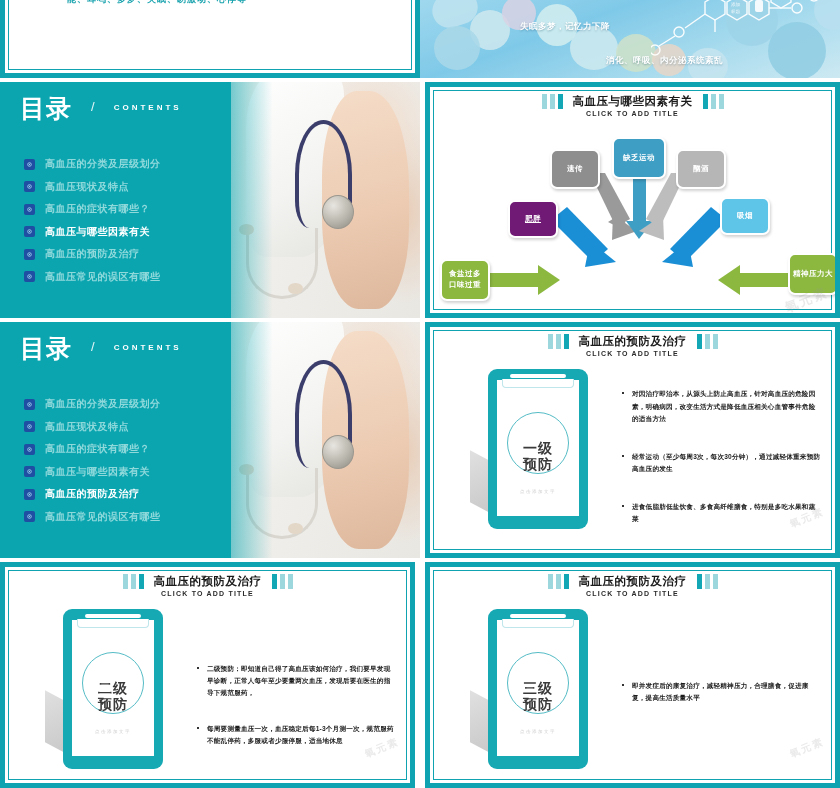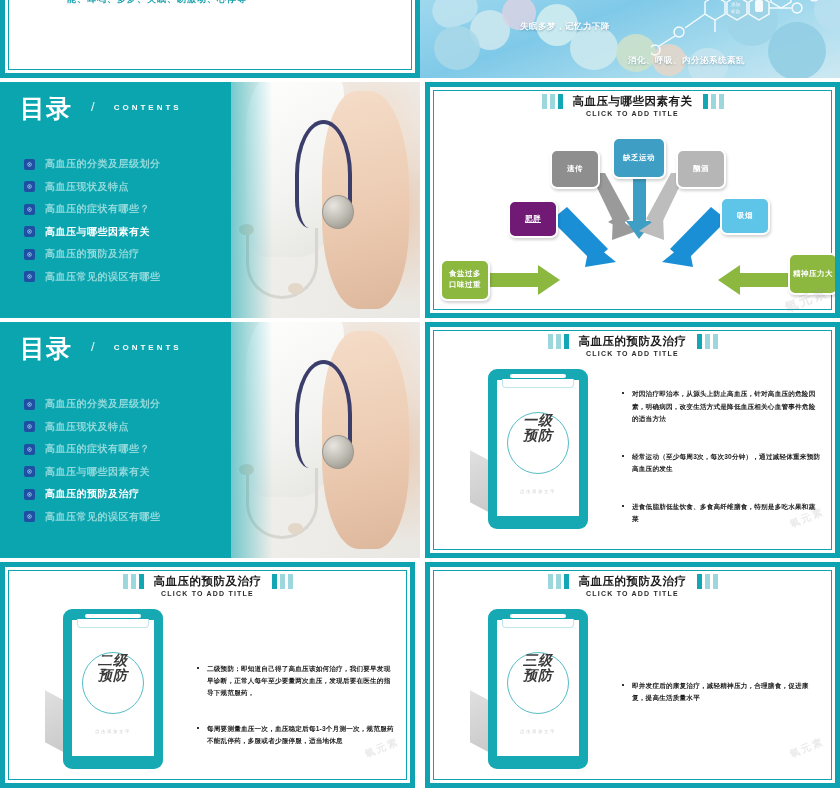--- a/index.html
+++ b/index.html
@@ -78,21 +78,21 @@
   .photo-cap {
     position: absolute;
     color: #ffffff;
     font-size: 8.5px;
     font-weight: bold;
     letter-spacing: .5px;
     text-shadow: 0 1px 2px rgba(0,60,90,.35);
     white-space: nowrap;
   }
   #cap-1 { left: 100px; top: 21px; }
-  #cap-2 { left: 208px; top: 55px; }
+  #cap-2 { left: 186px; top: 55px; }
 
   
   .toc {
     background: #0ba5b0;
   }
   .toc .photo {
     position: absolute;
     right: 0; top: 0; bottom: 0;
     width: 45%;
     background:
@@ -323,23 +323,22 @@
     background: #ffffff;
   }
   .cb-circle {
     position: absolute;
     left: 50%; top: 46%;
     transform: translate(-50%,-50%);
     width: 62px; height: 62px;
     border-radius: 50%;
     border: 1.4px solid #55bcc6;
     display: flex;
-    align-items: flex-start;
+    align-items: flex-end;
     justify-content: center;
-    font-style: italic;
   }
   .cb-label {
     font-size: 14px;
     font-weight: bold;
     color: #3a3a3a;
     line-height: 1.12;
     letter-spacing: 1px;
     text-align: center;
     white-space: pre-line;
   }

